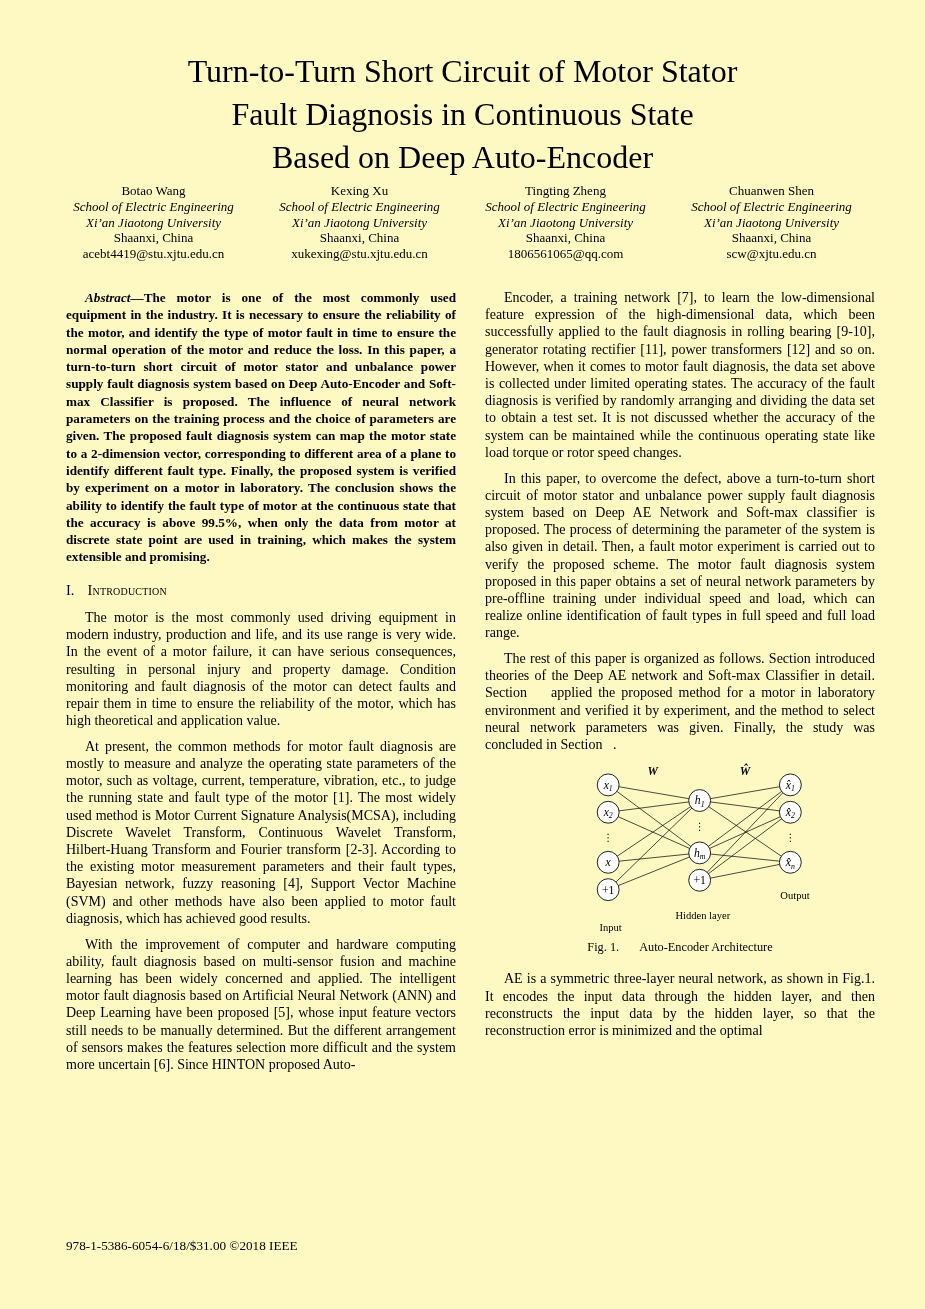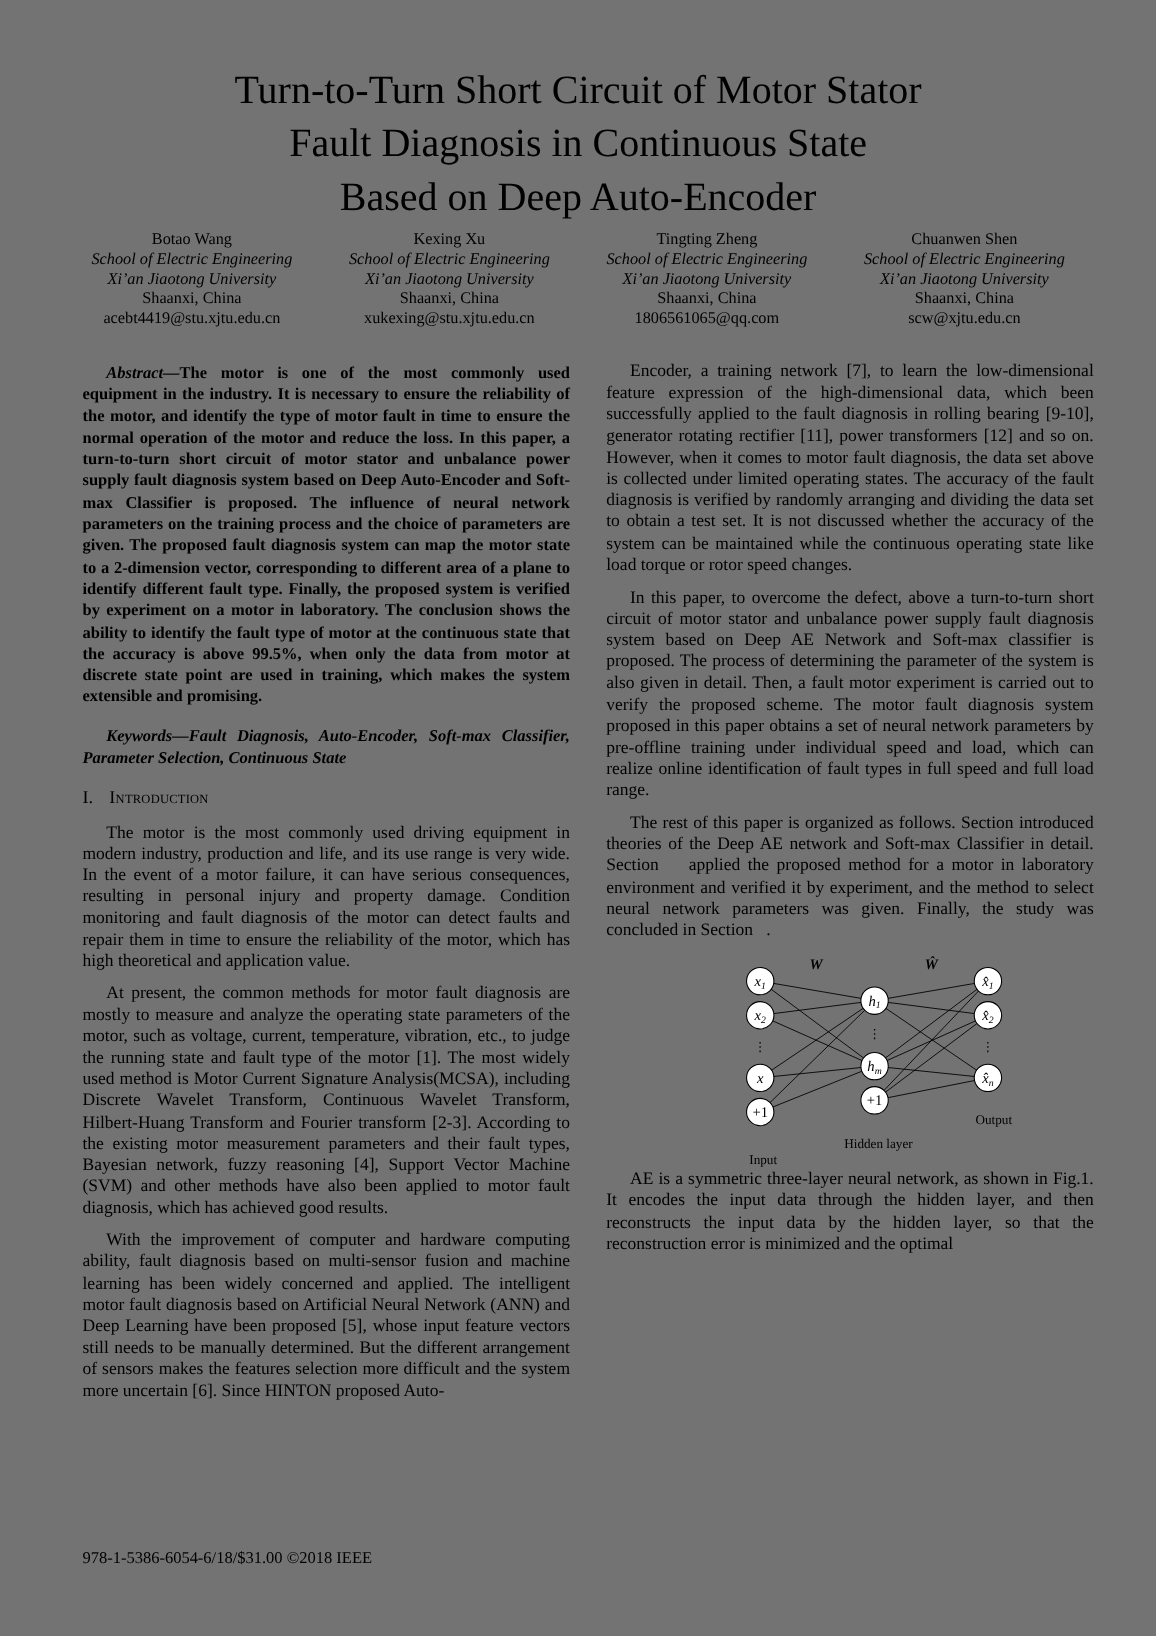--- a/index.html
+++ b/index.html
@@ -1,17 +1,17 @@
 <!DOCTYPE html>
 <html><head>
 <meta charset="utf-8">
 <style>
   html,body{margin:0;padding:0;background:#fff;}
   .page{
-    position:relative;width:925px;height:1309px;background:#737373;
+    position:relative;width:925px;height:1309px;background:#fef9c3;
     font-family:"Liberation Serif", serif;color:#000;overflow:hidden;
   }
   
   .title{margin-top:50px;text-align:center;font-size:32px;line-height:43px;font-weight:400;}
   
   .authors{display:flex;justify-content:center;margin-top:4px;align-items:center;}
   .author{width:206px;text-align:center;font-size:13px;line-height:15.8px;}
   .author .affil{font-style:italic;}
   
   .cols{display:flex;gap:29px;margin:27px 0 0 66px;}
@@ -81,21 +81,20 @@
       <div class="affil">Xi’an Jiaotong University</div>
       <div>Shaanxi, China</div>
       <div>scw@xjtu.edu.cn</div>
     </div>
   </div>
 
   <div class="cols">
 
     <div class="col">
       <p class="abstract"><span class="abs-label">Abstract—</span><span>The motor is one of the most commonly used equipment in the industry. It is necessary to ensure the reliability of the motor, and identify the type of motor fault in time to ensure the normal operation of the motor and reduce the loss. In this paper, a turn-to-turn short circuit of motor stator and unbalance power supply fault diagnosis system based on Deep Auto-Encoder and Soft-max Classifier is proposed. The influence of neural network parameters on the training process and the choice of parameters are given. The proposed fault diagnosis system can map the motor state to a 2-dimension vector, corresponding to different area of a plane to identify different fault type. Finally, the proposed system is verified by experiment on a motor in laboratory. The conclusion shows the ability to identify the fault type of motor at the continuous state that the accuracy is above 99.5%, when only the data from motor at discrete state point are used in training, which makes the system extensible and promising.</span></p>
-      <p class="keywords"><span>Keywords—</span><span>Fault Diagnosis, Auto-Encoder, Soft-max Classifier, Parameter Selection, Continuous State</span></p>
 
       <div class="sec-head"><span class="num">I.</span><span class="t">Introduction</span></div>
 
       <p>The motor is the most commonly used driving equipment in modern industry, production and life, and its use range is very wide. In the event of a motor failure, it can have serious consequences, resulting in personal injury and property damage. Condition monitoring and fault diagnosis of the motor can detect faults and repair them in time to ensure the reliability of the motor, which has high theoretical and application value.</p>
       <p>At present, the common methods for motor fault diagnosis are mostly to measure and analyze the operating state parameters of the motor, such as voltage, current, temperature, vibration, etc., to judge the running state and fault type of the motor [1]. The most widely used method is Motor Current Signature Analysis(MCSA), including Discrete Wavelet Transform, Continuous Wavelet Transform, Hilbert-Huang Transform and Fourier transform [2-3]. According to the existing motor measurement parameters and their fault types, Bayesian network, fuzzy reasoning [4], Support Vector Machine (SVM) and other methods have also been applied to motor fault diagnosis, which has achieved good results.</p>
       <p>With the improvement of computer and hardware computing ability, fault diagnosis based on multi-sensor fusion and machine learning has been widely concerned and applied. The intelligent motor fault diagnosis based on Artificial Neural Network (ANN) and Deep Learning have been proposed [5], whose input feature vectors still needs to be manually determined. But the different arrangement of sensors makes the features selection more difficult and the system more uncertain [6]. Since HINTON proposed Auto-</p>
     </div>
 
     <div class="col">
       <p>Encoder, a training network [7], to learn the low-dimensional feature expression of the high-dimensional data, which been successfully applied to the fault diagnosis in rolling bearing [9-10], generator rotating rectifier [11], power transformers [12] and so on. However, when it comes to motor fault diagnosis, the data set above is collected under limited operating states. The accuracy of the fault diagnosis is verified by randomly arranging and dividing the data set to obtain a test set. It is not discussed whether the accuracy of the system can be maintained while the continuous operating state like load torque or rotor speed changes.</p>
@@ -161,20 +160,21 @@
           </g>
 
           <text class="w" x="102" y="16" text-anchor="middle">W</text>
           <text class="w" x="220" y="16" text-anchor="middle">Ŵ</text>
 
           <text class="layer" x="284" y="174" text-anchor="middle">Output</text>
           <text class="layer" x="166" y="199" text-anchor="middle">Hidden layer</text>
           <text class="layer" x="48" y="215" text-anchor="middle">Input</text>
         </svg>
       </div>
+      <div class="figcap"><span class="cap-label">Fig. 1.</span><span>Auto-Encoder Architecture</span></div>
 
       <p>AE is a symmetric three-layer neural network, as shown in Fig.1. It encodes the input data through the hidden layer, and then reconstructs the input data by the hidden layer, so that the reconstruction error is minimized and the optimal</p>
     </div>
 
   </div>
 
   <div class="footer">978-1-5386-6054-6/18/$31.00 ©2018 IEEE</div>
 
 </div>
 

